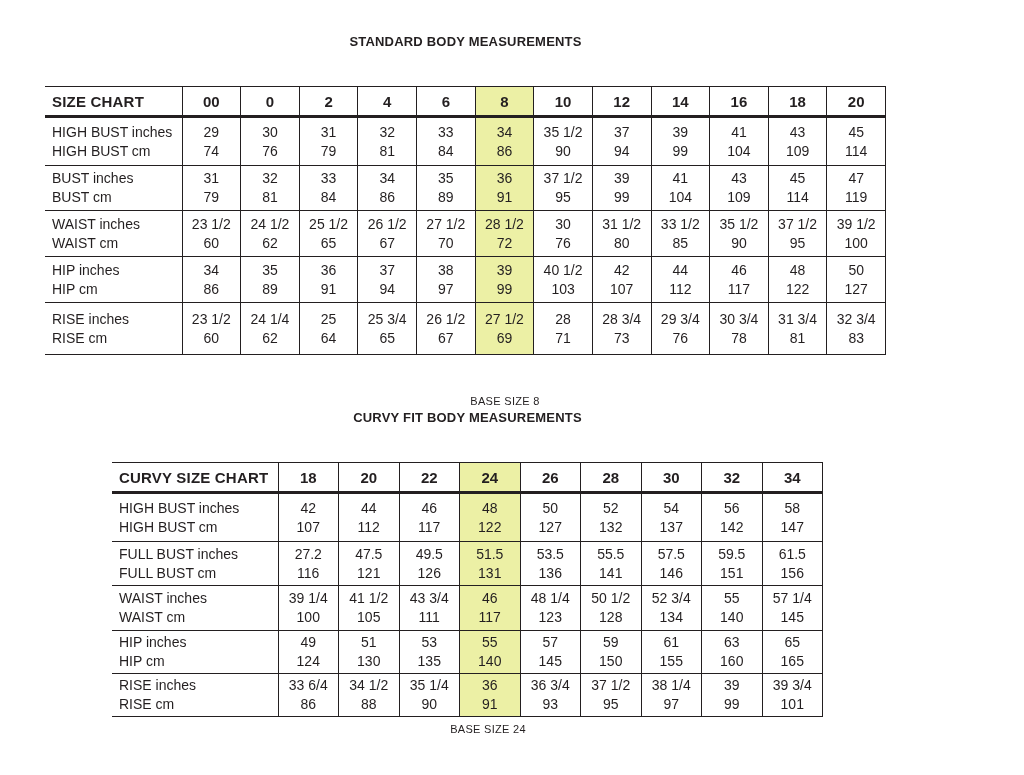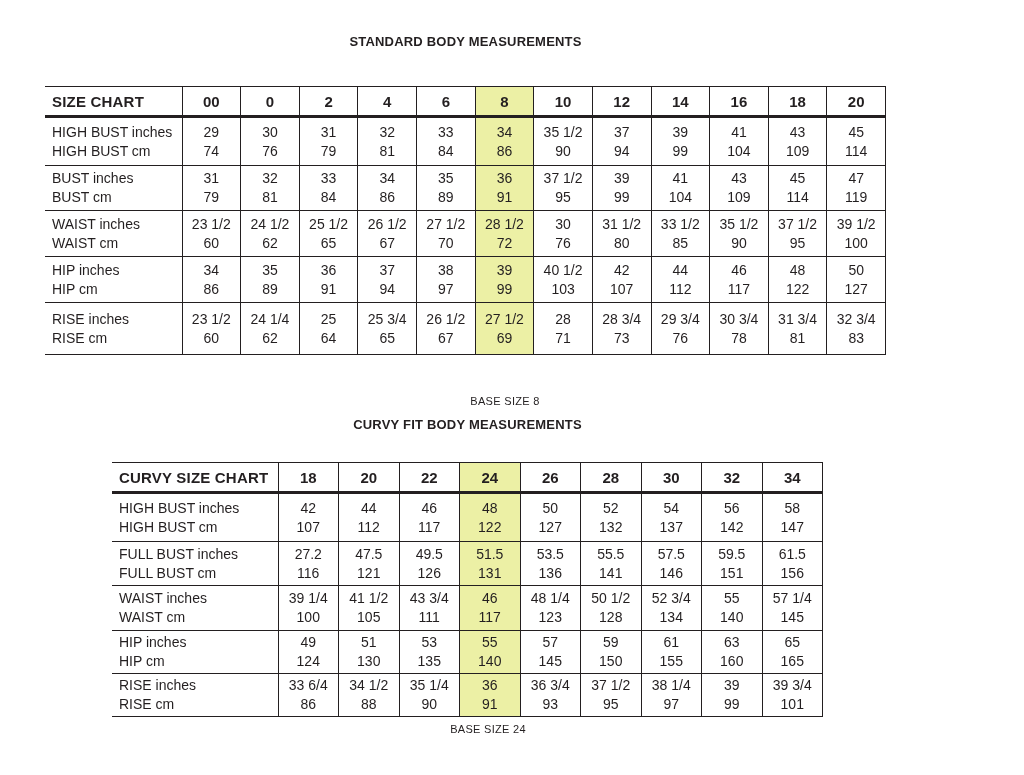--- a/index.html
+++ b/index.html
@@ -6,21 +6,21 @@
   .page{
     position:relative;width:1024px;height:775px;background:#ffffff;
     font-family:"Liberation Sans",sans-serif;color:#231f20;overflow:hidden;
     margin:0 auto;
   }
   .doc-title{
     position:absolute;text-align:center;font-weight:bold;font-size:13px;
     letter-spacing:0.2px;color:#231f20;
   }
   #std-title{left:45px;top:34px;width:841px;}
-  #cvy-title{left:112px;top:410px;width:711px;margin-top:7px;}
+  #cvy-title{left:112px;top:410px;width:711px;}
 
   table.size-table{
     position:absolute;border-collapse:collapse;table-layout:fixed;
     border-top:1.5px solid #231f20;border-right:1px solid #231f20;
     background:#ffffff;
   }
   #std-table{left:45px;top:86px;width:841px;}
   #cvy-table{left:112px;top:462px;width:711px;}
   #std-table col.label-col{width:137px;}
   #cvy-table col.label-col{width:166px;}

